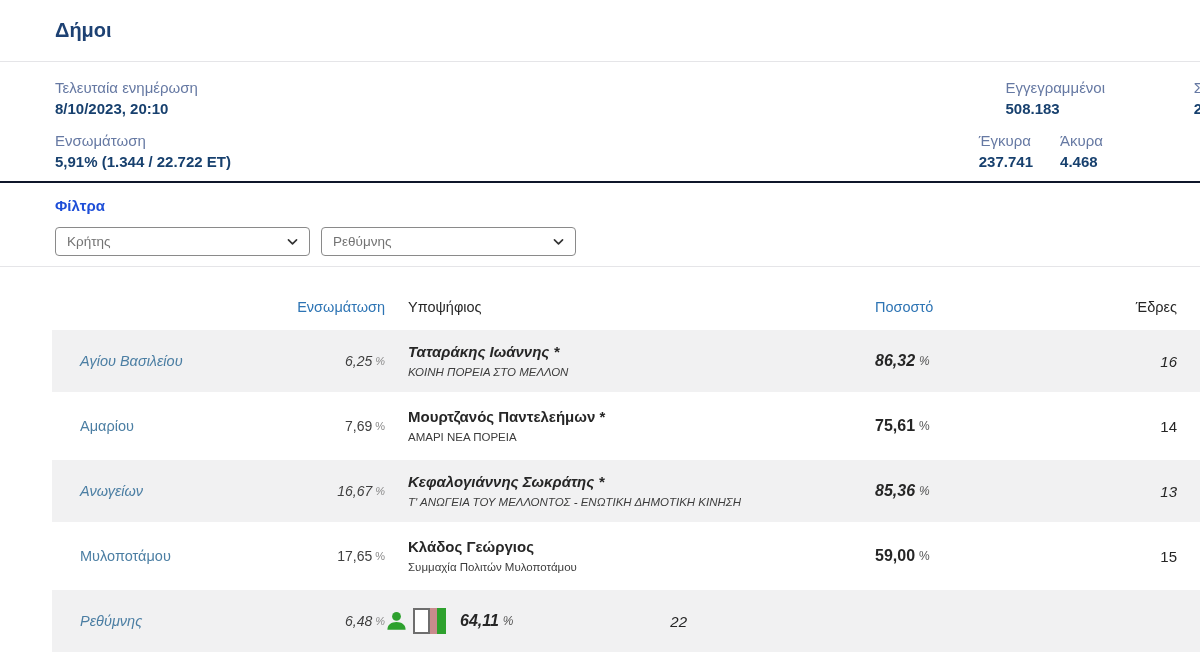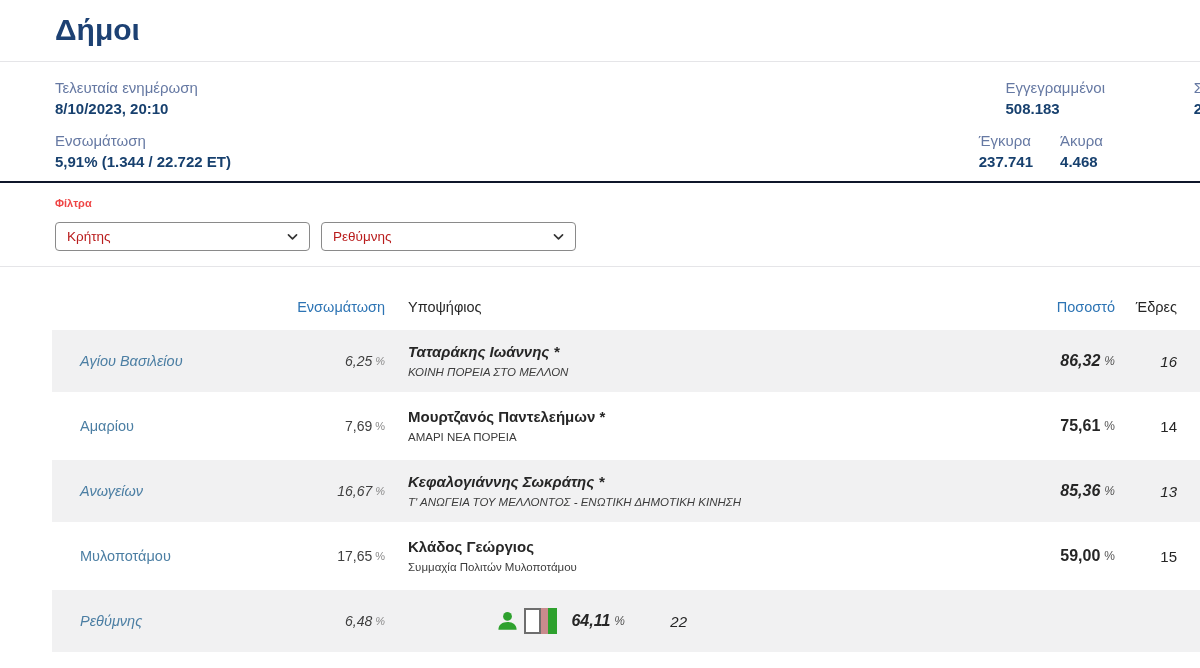--- a/index.html
+++ b/index.html
@@ -8,66 +8,66 @@
     font-family:"Liberation Sans", sans-serif;
     background:#ffffff;color:#262626;
     overflow:hidden;position:relative;
   }
   a{text-decoration:none;cursor:pointer;}
 
   
   .title-bar{height:62px;border-bottom:1px solid #e5e5e8;box-sizing:border-box;}
   .page-title{
     margin:0;padding:11px 0 0 55px;
-    font-size:30px;line-height:38px;font-weight:bold;color:#1d4173;
+    font-size:20px;line-height:38px;font-weight:bold;color:#1d4173;
   }
 
   
   .info-section{position:relative;height:121px;border-bottom:2px solid #0f172a;box-sizing:border-box;}
   .info-pair{position:absolute;left:55px;}
   .info-pair.p1{top:16px;}
   .info-pair.p2{top:69px;}
   .info-label{font-size:15px;line-height:20px;color:#6679a3;}
   .info-value{font-size:15px;line-height:21px;font-weight:bold;color:#17406e;}
   .stat{position:absolute;}
   .stat .info-label{display:block;}
   .stat .info-value{display:block;}
   .stat-registered{top:16px;right:95px;}
   .stat-turnout{top:16px;right:-65px;}
   .stat-valid{top:69px;right:167px;}
   .stat-invalid{top:69px;right:97px;}
 
   
   .filters-section{height:84px;border-bottom:1px solid #e5e5e8;box-sizing:border-box;padding:14px 0 0 55px;}
-  .filters-title{font-size:11px;font-weight:bold;color:#ef4444;margin:0 12px 13px 0;}
+  .filters-title{font-size:15px;font-weight:bold;color:#1d4ed8;margin:0 12px 13px 0;}
   .filters-row{display:flex;gap:11px;}
   .select-box{
     width:255px;height:29px;box-sizing:border-box;
     border:1px solid #8a8a8a;border-radius:4px;background:#fff;
     display:flex;align-items:center;justify-content:space-between;
-    padding:0 10px 0 11px;font-size:13.5px;color:#b91c1c;cursor:pointer;
+    padding:0 10px 0 11px;font-size:13.5px;color:#737373;cursor:pointer;
   }
   .chevron svg{display:block;}
 
   
   .table-wrap{margin-left:52px;width:1148px;}
   .thead{display:flex;height:63px;align-items:flex-end;padding-right:23px;box-sizing:border-box;}
   .thead .cell{padding-bottom:15px;}
   .th-link{font-size:14.5px;color:#2d74b4;}
   .th-dark{font-size:14.5px;color:#262626;}
   .row{
     display:flex;height:62px;margin-bottom:3px;
     padding-right:23px;box-sizing:border-box;background:#ffffff;
   }
   .row.striped{background:#f1f1f2;font-style:italic;}
   .cell{display:flex;align-items:center;box-sizing:border-box;}
   .c-muni{width:230px;padding-left:28px;}
   .c-integ{width:103px;justify-content:flex-end;}
   .c-cand{flex:1;margin-left:23px;flex-direction:column;align-items:flex-start;justify-content:center;text-align:right;}
-  .c-pct{width:240px;justify-content:flex-end;}
+  .c-pct{width:240px;}
   .c-seats{width:62px;justify-content:flex-end;font-size:15px;color:#262626;}
   .muni-link{font-size:14.5px;color:#4b7ea3;}
   .integ-val{font-size:14px;color:#3f3f3f;}
   .integ-pct{font-size:11px;color:#8a8a8a;margin-left:3px;}
   .cand-name{font-size:15px;font-weight:bold;color:#262626;line-height:18px;margin-bottom:5px;}
   .cand-party{font-size:11.5px;color:#3c3c3c;line-height:13px;}
   .pct-val{font-size:16px;font-weight:bold;color:#262626;}
   .pct-sign{font-size:12px;color:#555;margin-left:4px;font-weight:normal;}
 
   

